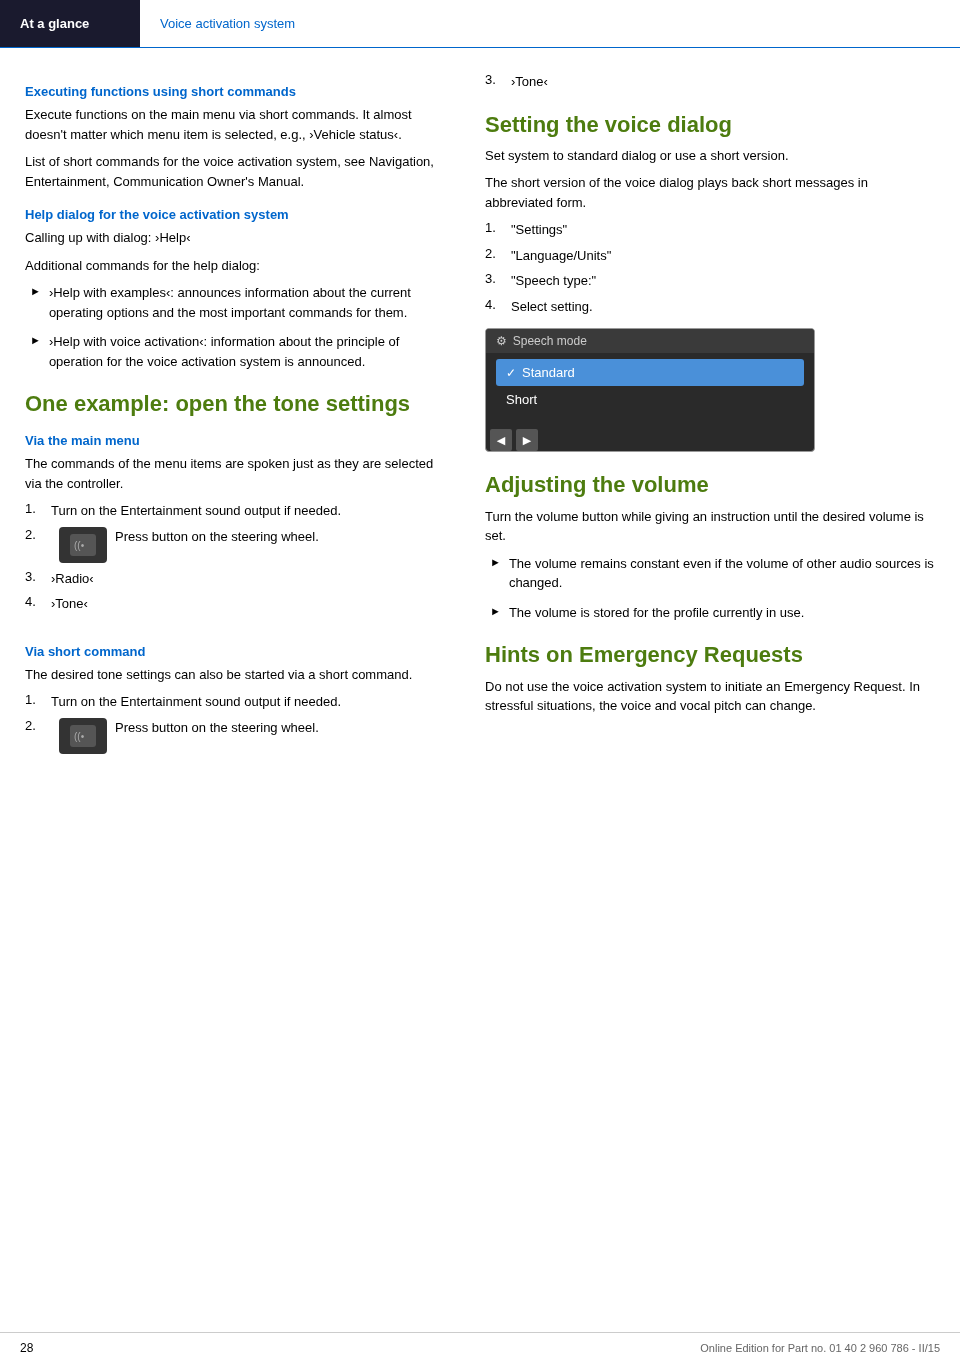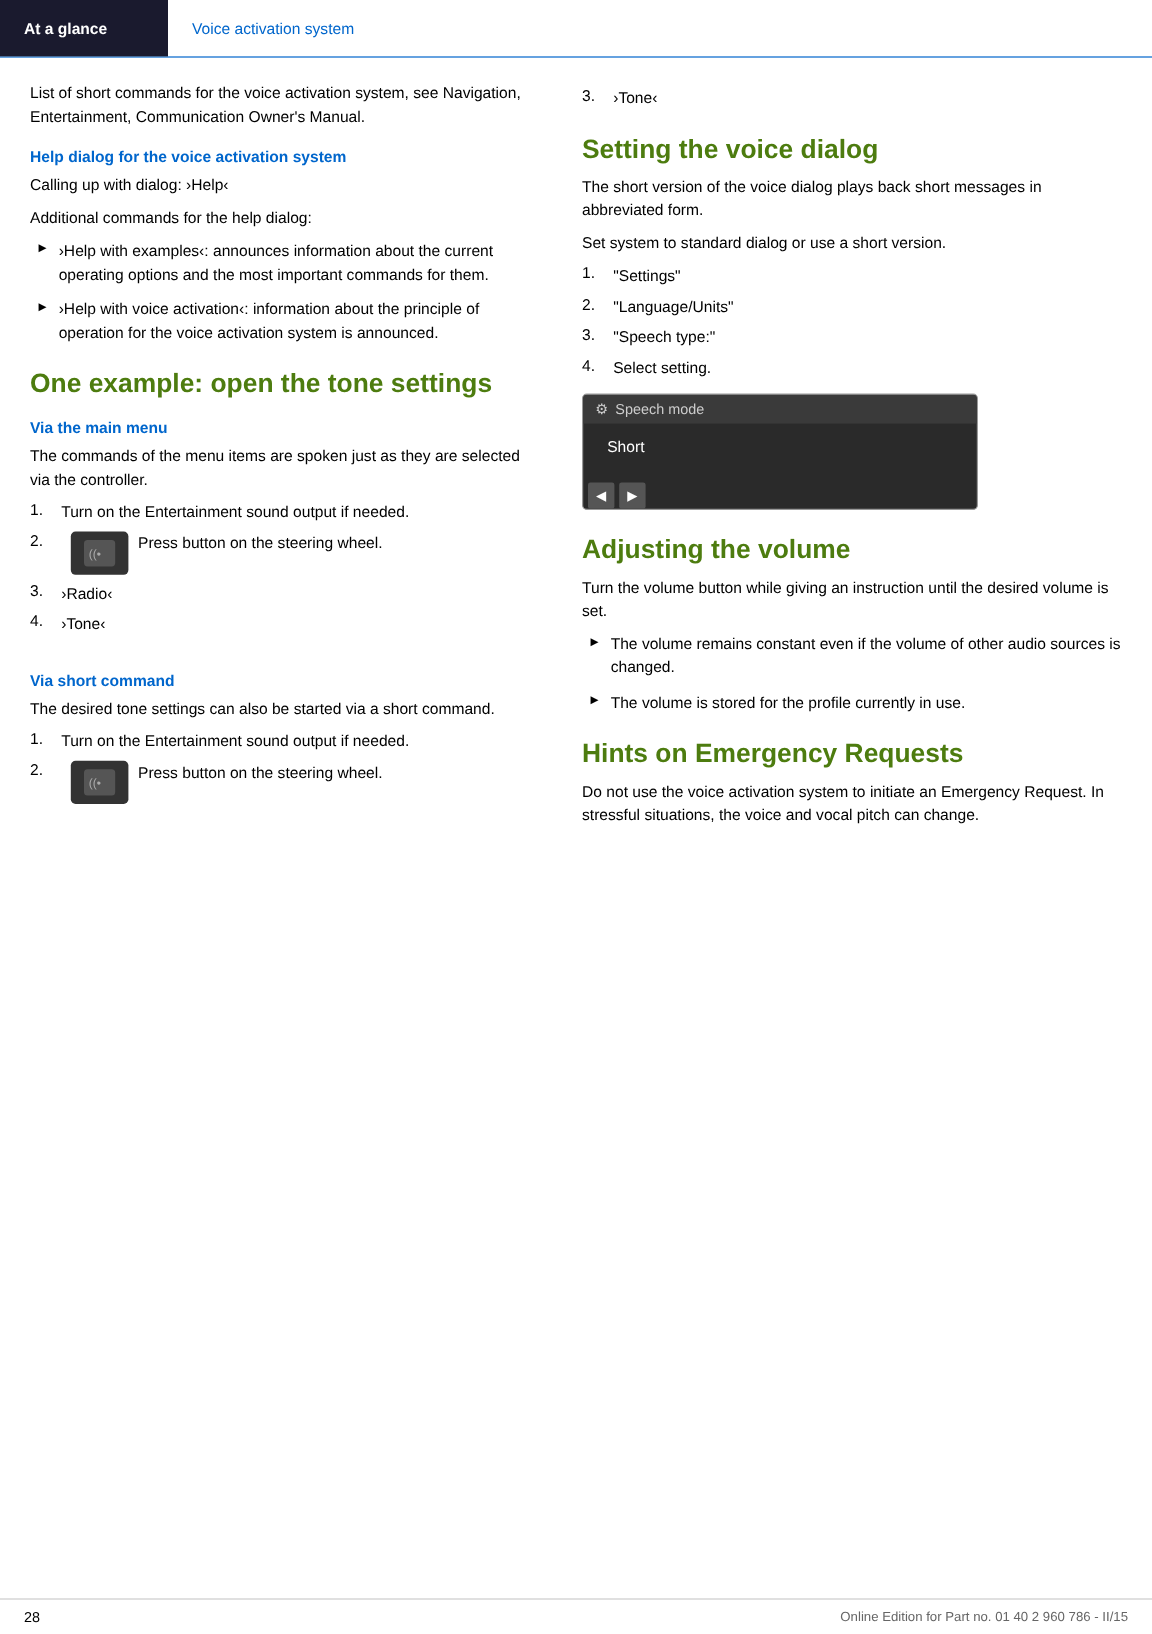--- a/index.html
+++ b/index.html
@@ -231,20 +231,22 @@
   <div class="header-right">
     <span>Voice activation system</span>
   </div>
 </div>
 
 <div class="main-content">
 
   <div class="left-col">
 
     <div>
+      <div class="section-title-blue">Executing functions using short commands</div>
+      <p class="body-text">Execute functions on the main menu via short commands. It almost doesn't matter which menu item is selected, e.g., ›Vehicle status‹.</p>
       <p class="body-text">List of short commands for the voice activation system, see Navigation, Entertainment, Communication Owner's Manual.</p>
     </div>
 
     <div>
       <div class="section-title-blue">Help dialog for the voice activation system</div>
       <p class="body-text">Calling up with dialog: ›Help‹</p>
       <p class="body-text">Additional commands for the help dialog:</p>
       <div class="bullet-item">
         <span class="bullet-arrow">►</span>
         <span class="bullet-text">›Help with examples‹: announces information about the current operating options and the most important commands for them.</span>
@@ -315,22 +317,22 @@
 
   <div class="right-col">
 
     <div class="numbered-item" style="margin-top:4px;">
       <span class="num">3.</span>
       <span class="num-text">›Tone‹</span>
     </div>
 
     <div>
       <div class="section-title-large">Setting the voice dialog</div>
+      <p class="body-text">Set system to standard dialog or use a short version.</p>
       <p class="body-text">The short version of the voice dialog plays back short messages in abbreviated form.</p>
-      <p class="body-text">Set system to standard dialog or use a short version.</p>
 
       <div class="numbered-item">
         <span class="num">1.</span>
         <span class="num-text">"Settings"</span>
       </div>
       <div class="numbered-item">
         <span class="num">2.</span>
         <span class="num-text">"Language/Units"</span>
       </div>
       <div class="numbered-item">
@@ -341,20 +343,23 @@
         <span class="num">4.</span>
         <span class="num-text">Select setting.</span>
       </div>
 
       <div class="speech-mode-box">
         <div class="speech-mode-title-bar">
           <span>⚙</span>
           <span>Speech mode</span>
         </div>
         <div class="speech-mode-content">
+          <div class="speech-mode-option selected">
+            <span>Standard</span>
+          </div>
           <div class="speech-mode-option">
             <span>Short</span>
           </div>
         </div>
         <div class="nav-arrows">
           <div class="nav-arrow">◀</div>
           <div class="nav-arrow">▶</div>
         </div>
       </div>
     </div>

